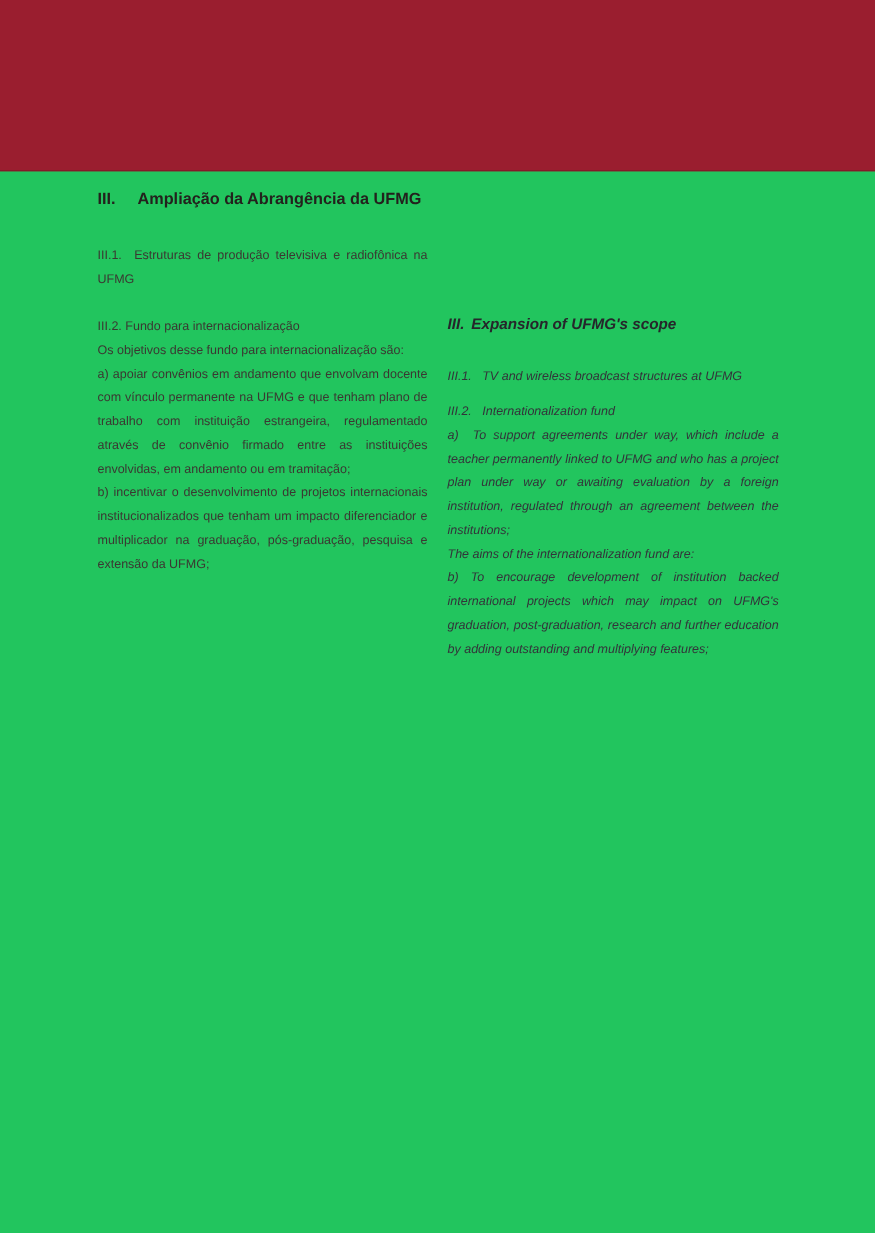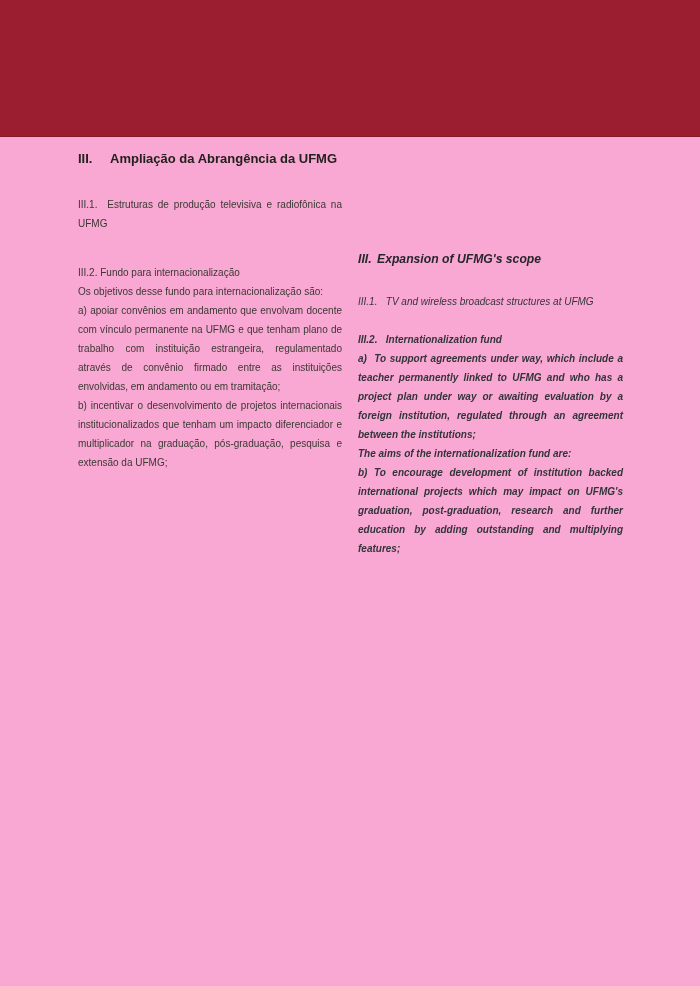--- a/index.html
+++ b/index.html
@@ -1,20 +1,20 @@
 <!DOCTYPE html>
 <html lang="pt"><head>
 <meta charset="utf-8">
 <style>
   html, body { margin: 0; padding: 0; }
   .page {
     position: relative;
     width: 700px;
     height: 986px;
-    background: #f9a8d4;
+    background: #22c55e;
     overflow: hidden;
     font-family: "Liberation Sans", "DejaVu Sans", sans-serif;
   }
   .band {
     position: absolute;
     top: 0; left: 0;
     width: 700px;
     height: 136px;
     background: #9A1E2F;
     border-bottom: 1px solid #841A28;
@@ -34,21 +34,21 @@
     line-height: 16px;
     color: #23211D;
     margin-bottom: 28px;
   }
   .pt-heading .h-num { flex: none; width: 32px; }
   .pt-sub, .pt-par {
     font-size: 10px;
     line-height: 19px;
     text-align: justify;
   }
-  .pt-section + .pt-section { margin-top: 30px; }
+  .pt-section + .pt-section { margin-top: 19px; }
   
   .col-right {
     position: absolute;
     left: 358px;
     top: 252px;
     width: 265px;
     color: #33343A;
     font-style: italic;
   }
   .en-heading {
@@ -58,21 +58,21 @@
     line-height: 15px;
     color: #26262B;
     margin-bottom: 25px;
   }
   .en-heading .h-num { flex: none; width: 19px; }
   .en-sub, .en-par {
     font-size: 10px;
     line-height: 19px;
     text-align: justify;
   }
-  .en-section + .en-section { margin-top: 19px; font-weight: bold; }
+  .en-section + .en-section { margin-top: 9px; }
 </style>
 </head>
 <body>
 
 <div class="page">
 
   <div class="band"></div>
 
   <div class="col-left">
     <div class="pt-heading">

